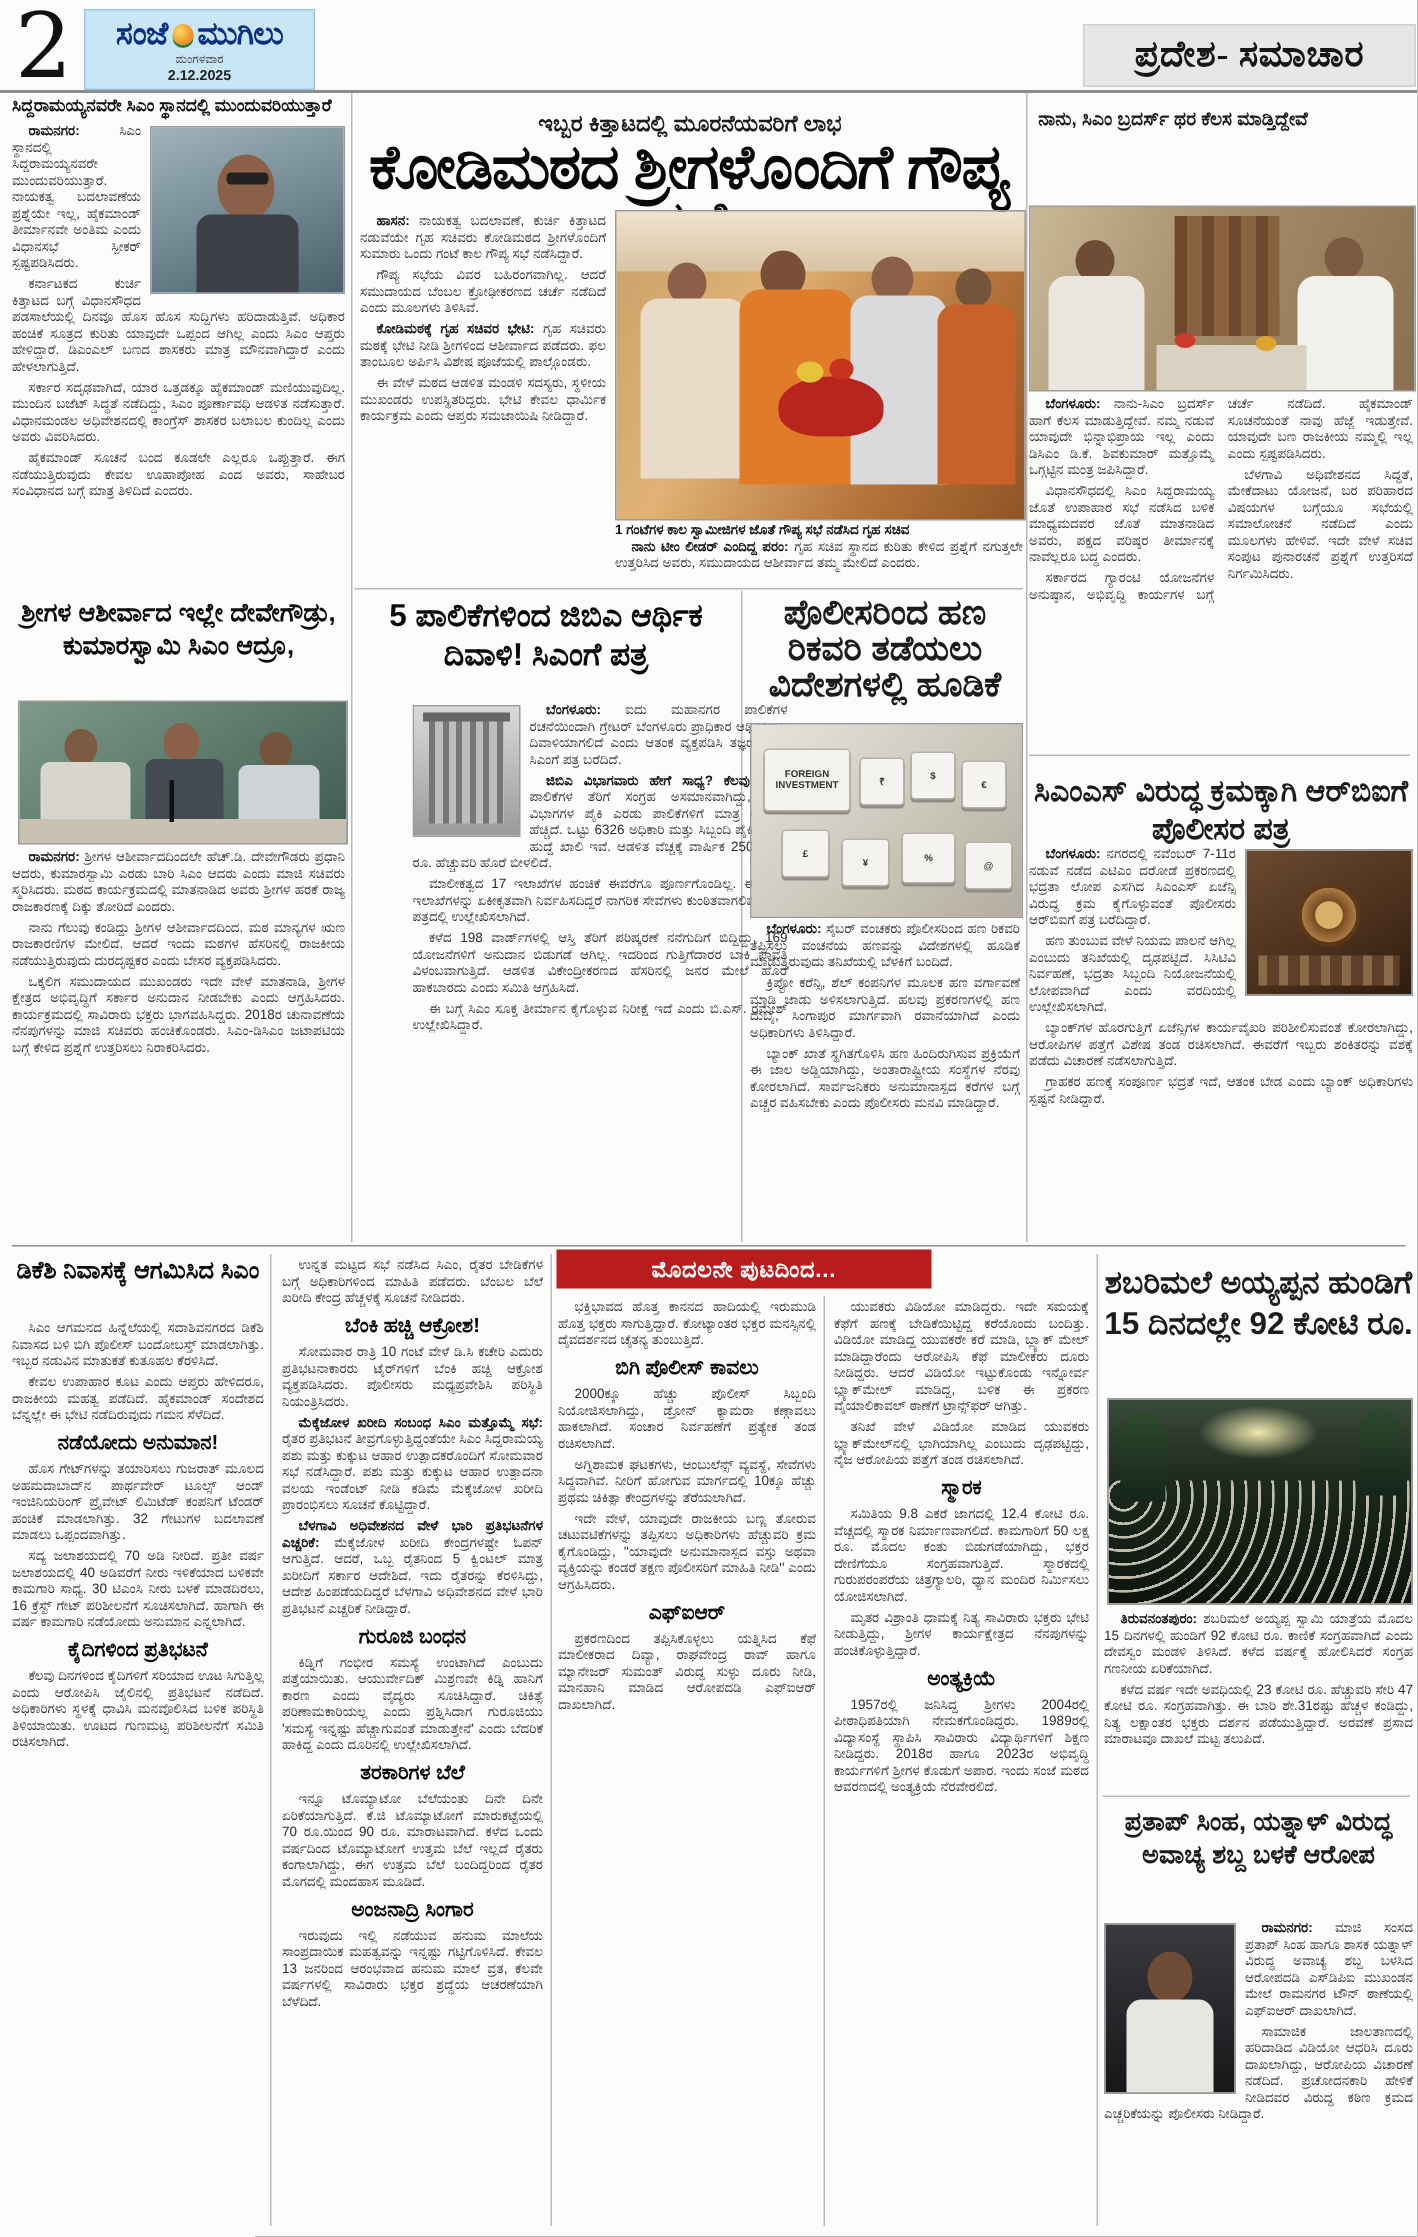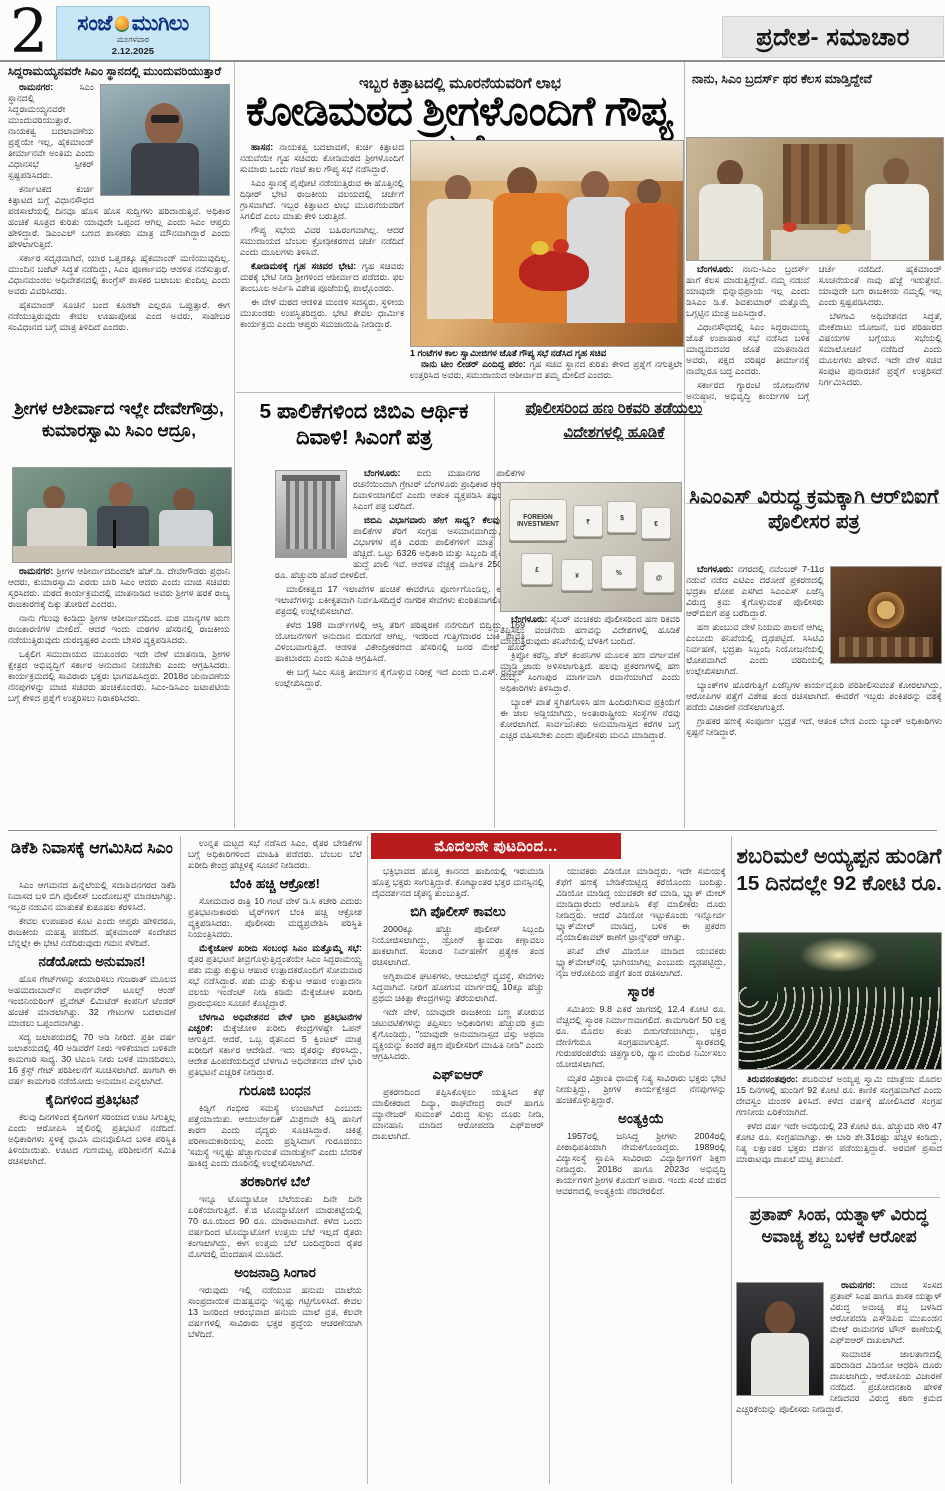--- a/index.html
+++ b/index.html
@@ -11,21 +11,21 @@
   
   .pagenum{font-family:"DejaVu Serif",serif;font-size:60px;font-weight:400;line-height:58px;color:#111;}
   .mastbox{background:#c9e6f6;border:1px solid #9cc7e0;display:flex;flex-direction:column;align-items:center;justify-content:center;}
   .mastline{display:flex;align-items:center;gap:3px;}
   .masttitle{font-size:21px;font-weight:bold;color:#0b2f80;letter-spacing:-0.5px;}
   .mastlogo{width:14px;height:14px;border-radius:50%;background:radial-gradient(circle at 35% 35%,#ffd95e,#f08a24 70%);
             box-shadow:0 2px 0 #2f7d3a;display:inline-block;}
   .mastsub{font-size:8px;color:#333;line-height:10px;text-align:center;}
   .mastdate{font-size:9.5px;font-weight:bold;color:#222;}
   .sectbox{background:#e7e7e5;border:1px solid #cfcfcd;display:flex;align-items:center;justify-content:center;
-           font-size:24px;font-weight:600;color:#161616;letter-spacing:0.5px;}
+           font-size:24px;font-weight:600;color:#161616;letter-spacing:0.5px;font-family:Liberation Serif, serif;}
   
   .kicker{font-weight:bold;text-align:center;}
   .h-main{font-size:41px;font-weight:800;text-align:center;letter-spacing:-1px;line-height:38px;color:#070707;}
   .h-right{font-size:27px;font-weight:800;text-align:center;letter-spacing:-0.5px;line-height:31px;color:#070707;}
   .h-mid{font-size:21px;font-weight:800;text-align:center;line-height:26px;color:#0a0a0a;}
   .h-small{font-size:16px;font-weight:800;text-align:center;line-height:20px;color:#0a0a0a;}
   .h-left2{font-size:17px;font-weight:800;text-align:center;line-height:22px;color:#0a0a0a;}
   
   .flow{overflow:hidden;}
   .flow p.para{margin:0 0 3px 0;font-size:9px;line-height:11px;text-align:justify;text-indent:11px;color:#2b2b2b;}
@@ -101,21 +101,20 @@
         <p class="para">ಒಕ್ಕಲಿಗ ಸಮುದಾಯದ ಮುಖಂಡರು ಇದೇ ವೇಳೆ ಮಾತನಾಡಿ, ಶ್ರೀಗಳ ಕ್ಷೇತ್ರದ ಅಭಿವೃದ್ಧಿಗೆ ಸರ್ಕಾರ ಅನುದಾನ ನೀಡಬೇಕು ಎಂದು ಆಗ್ರಹಿಸಿದರು. ಕಾರ್ಯಕ್ರಮದಲ್ಲಿ ಸಾವಿರಾರು ಭಕ್ತರು ಭಾಗವಹಿಸಿದ್ದರು. 2018ರ ಚುನಾವಣೆಯ ನೆನಪುಗಳನ್ನು ಮಾಜಿ ಸಚಿವರು ಹಂಚಿಕೊಂಡರು. ಸಿಎಂ-ಡಿಸಿಎಂ ಜಟಾಪಟಿಯ ಬಗ್ಗೆ ಕೇಳಿದ ಪ್ರಶ್ನೆಗೆ ಉತ್ತರಿಸಲು ನಿರಾಕರಿಸಿದರು.</p>
       </div>
   </div>
 
   <div class="abs kicker" style="left:240px;top:74px;width:440px;font-size:15px;">ಇಬ್ಬರ ಕಿತ್ತಾಟದಲ್ಲಿ ಮೂರನೆಯವರಿಗೆ ಲಾಭ</div>
   <div class="abs h-main" style="left:236px;top:92px;width:446px;">ಕೋಡಿಮಠದ ಶ್ರೀಗಳೊಂದಿಗೆ ಗೌಪ್ಯ ಸಭೆ</div>
 
   <div class="abs flow" style="left:240px;top:142px;width:164px;height:248px;">
     <div>
         <p class="para"><b>ಹಾಸನ: </b>ನಾಯಕತ್ವ ಬದಲಾವಣೆ, ಕುರ್ಚಿ ಕಿತ್ತಾಟದ ನಡುವೆಯೇ ಗೃಹ ಸಚಿವರು ಕೋಡಿಮಠದ ಶ್ರೀಗಳೊಂದಿಗೆ ಸುಮಾರು ಒಂದು ಗಂಟೆ ಕಾಲ ಗೌಪ್ಯ ಸಭೆ ನಡೆಸಿದ್ದಾರೆ.</p>
-        <p class="para">ಸಿಎಂ ಸ್ಥಾನಕ್ಕೆ ಪೈಪೋಟಿ ನಡೆಯುತ್ತಿರುವ ಈ ಹೊತ್ತಿನಲ್ಲಿ ದಿಢೀರ್ ಭೇಟಿ ರಾಜಕೀಯ ವಲಯದಲ್ಲಿ ಚರ್ಚೆಗೆ ಗ್ರಾಸವಾಗಿದೆ. ಇಬ್ಬರ ಕಿತ್ತಾಟದ ಲಾಭ ಮೂರನೆಯವರಿಗೆ ಸಿಗಲಿದೆ ಎಂಬ ಮಾತು ಕೇಳಿ ಬರುತ್ತಿದೆ.</p>
         <p class="para">ಗೌಪ್ಯ ಸಭೆಯ ವಿವರ ಬಹಿರಂಗವಾಗಿಲ್ಲ. ಆದರೆ ಸಮುದಾಯದ ಬೆಂಬಲ ಕ್ರೋಢೀಕರಣದ ಚರ್ಚೆ ನಡೆದಿದೆ ಎಂದು ಮೂಲಗಳು ತಿಳಿಸಿವೆ.</p>
         <p class="para"><b>ಕೋಡಿಮಠಕ್ಕೆ ಗೃಹ ಸಚಿವರ ಭೇಟಿ: </b>ಗೃಹ ಸಚಿವರು ಮಠಕ್ಕೆ ಭೇಟಿ ನೀಡಿ ಶ್ರೀಗಳಿಂದ ಆಶೀರ್ವಾದ ಪಡೆದರು. ಫಲ ತಾಂಬೂಲ ಅರ್ಪಿಸಿ ವಿಶೇಷ ಪೂಜೆಯಲ್ಲಿ ಪಾಲ್ಗೊಂಡರು.</p>
         <p class="para">ಈ ವೇಳೆ ಮಠದ ಆಡಳಿತ ಮಂಡಳಿ ಸದಸ್ಯರು, ಸ್ಥಳೀಯ ಮುಖಂಡರು ಉಪಸ್ಥಿತರಿದ್ದರು. ಭೇಟಿ ಕೇವಲ ಧಾರ್ಮಿಕ ಕಾರ್ಯಕ್ರಮ ಎಂದು ಆಪ್ತರು ಸಮಜಾಯಿಷಿ ನೀಡಿದ್ದಾರೆ.</p>
       </div>
   </div>
 
   <div class="ph" style="left:410px;top:140px;width:272px;height:205px;background:linear-gradient(120deg,#caa06a,#e0b275 35%,#b5743a 70%,#8f5526);">
     <div class="abs" style="left:0;top:0;width:272px;height:40px;background:linear-gradient(#efe3cf,#d9c4a2);"></div>
     <div class="head" style="left:34px;top:34px;width:26px;height:28px;background:#8a6048;"></div>
     <div class="head" style="left:96px;top:26px;width:30px;height:32px;background:#7a4f38;"></div>
@@ -144,21 +143,21 @@
     </div>
     <div>
         <p class="para"><b>ಬೆಂಗಳೂರು: </b>ಐದು ಮಹಾನಗರ ಪಾಲಿಕೆಗಳ ರಚನೆಯಿಂದಾಗಿ ಗ್ರೇಟರ್ ಬೆಂಗಳೂರು ಪ್ರಾಧಿಕಾರ ಆರ್ಥಿಕವಾಗಿ ದಿವಾಳಿಯಾಗಲಿದೆ ಎಂದು ಆತಂಕ ವ್ಯಕ್ತಪಡಿಸಿ ತಜ್ಞರ ಸಮಿತಿ ಸಿಎಂಗೆ ಪತ್ರ ಬರೆದಿದೆ.</p>
         <p class="para"><b>ಜಿಬಿಎ ವಿಭಾಗವಾರು ಹೇಗೆ ಸಾಧ್ಯ? ಕೆಲವು ಅಂಶ: </b>ಪಾಲಿಕೆಗಳ ತೆರಿಗೆ ಸಂಗ್ರಹ ಅಸಮಾನವಾಗಿದ್ದು, ಐದು ವಿಭಾಗಗಳ ಪೈಕಿ ಎರಡು ಪಾಲಿಕೆಗಳಿಗೆ ಮಾತ್ರ ಆದಾಯ ಹೆಚ್ಚಿದೆ. ಒಟ್ಟು 6326 ಅಧಿಕಾರಿ ಮತ್ತು ಸಿಬ್ಬಂದಿ ಪೈಕಿ 2818 ಹುದ್ದೆ ಖಾಲಿ ಇವೆ. ಆಡಳಿತ ವೆಚ್ಚಕ್ಕೆ ವಾರ್ಷಿಕ 250 ಕೋಟಿ ರೂ. ಹೆಚ್ಚುವರಿ ಹೊರೆ ಬೀಳಲಿದೆ.</p>
         <p class="para">ಮಾಲೀಕತ್ವದ 17 ಇಲಾಖೆಗಳ ಹಂಚಿಕೆ ಈವರೆಗೂ ಪೂರ್ಣಗೊಂಡಿಲ್ಲ. ಈ ಎಲ್ಲಾ ಇಲಾಖೆಗಳನ್ನು ಏಕೀಕೃತವಾಗಿ ನಿರ್ವಹಿಸದಿದ್ದರೆ ನಾಗರಿಕ ಸೇವೆಗಳು ಕುಂಠಿತವಾಗಲಿವೆ ಎಂದು ಪತ್ರದಲ್ಲಿ ಉಲ್ಲೇಖಿಸಲಾಗಿದೆ.</p>
         <p class="para">ಕಳೆದ 198 ವಾರ್ಡ್‌ಗಳಲ್ಲಿ ಆಸ್ತಿ ತೆರಿಗೆ ಪರಿಷ್ಕರಣೆ ನನೆಗುದಿಗೆ ಬಿದ್ದಿದ್ದು, 169 ಯೋಜನೆಗಳಿಗೆ ಅನುದಾನ ಬಿಡುಗಡೆ ಆಗಿಲ್ಲ. ಇದರಿಂದ ಗುತ್ತಿಗೆದಾರರ ಬಾಕಿ ಪಾವತಿ ವಿಳಂಬವಾಗುತ್ತಿದೆ. ಆಡಳಿತ ವಿಕೇಂದ್ರೀಕರಣದ ಹೆಸರಿನಲ್ಲಿ ಜನರ ಮೇಲೆ ಹೊರೆ ಹಾಕಬಾರದು ಎಂದು ಸಮಿತಿ ಆಗ್ರಹಿಸಿದೆ.</p>
         <p class="para">ಈ ಬಗ್ಗೆ ಸಿಎಂ ಸೂಕ್ತ ತೀರ್ಮಾನ ಕೈಗೊಳ್ಳುವ ನಿರೀಕ್ಷೆ ಇದೆ ಎಂದು ಬಿ.ಎಸ್. ರಮೇಶ್ ಉಲ್ಲೇಖಿಸಿದ್ದಾರೆ.</p>
       </div>
   </div>
 
-  <div class="abs" style="left:524px;top:396px;width:180px;font-size:15px;font-weight:800;text-align:center;line-height:24px;text-decoration:underline;">ಪೊಲೀಸರಿಂದ ಹಣ ರಿಕವರಿ ತಡೆಯಲು ವಿದೇಶಗಳಲ್ಲಿ ಹೂಡಿಕೆ</div>
+  <div class="abs" style="left:500px;top:396px;width:180px;font-size:23px;font-weight:800;text-align:center;line-height:24px;">ಪೊಲೀಸರಿಂದ ಹಣ ರಿಕವರಿ ತಡೆಯಲು ವಿದೇಶಗಳಲ್ಲಿ ಹೂಡಿಕೆ</div>
   <div class="ph" style="left:500px;top:482px;width:180px;height:128px;background:linear-gradient(135deg,#e8e4da,#c9c4b8 60%,#b3aca0);">
     <div class="keyboard-key" style="left:8px;top:16px;width:56px;height:40px;">
         <span>FOREIGN INVESTMENT</span>
       </div>
     <div class="keyboard-key" style="left:72px;top:22px;width:28px;height:30px;">₹</div>
     <div class="keyboard-key" style="left:106px;top:18px;width:28px;height:30px;">$</div>
     <div class="keyboard-key" style="left:140px;top:24px;width:28px;height:30px;">€</div>
     <div class="keyboard-key" style="left:20px;top:70px;width:30px;height:30px;">£</div>
     <div class="keyboard-key" style="left:60px;top:76px;width:30px;height:30px;">¥</div>
     <div class="keyboard-key" style="left:100px;top:72px;width:34px;height:32px;">%</div>
@@ -185,21 +184,21 @@
   </div>
   <div class="abs flow" style="left:686px;top:264px;width:256px;height:236px;column-count:2;column-gap:9px;">
     <div>
         <p class="para"><b>ಬೆಂಗಳೂರು: </b>ನಾನು-ಸಿಎಂ ಬ್ರದರ್ಸ್ ಹಾಗೆ ಕೆಲಸ ಮಾಡುತ್ತಿದ್ದೇವೆ. ನಮ್ಮ ನಡುವೆ ಯಾವುದೇ ಭಿನ್ನಾಭಿಪ್ರಾಯ ಇಲ್ಲ ಎಂದು ಡಿಸಿಎಂ ಡಿ.ಕೆ. ಶಿವಕುಮಾರ್ ಮತ್ತೊಮ್ಮೆ ಒಗ್ಗಟ್ಟಿನ ಮಂತ್ರ ಜಪಿಸಿದ್ದಾರೆ.</p>
         <p class="para">ವಿಧಾನಸೌಧದಲ್ಲಿ ಸಿಎಂ ಸಿದ್ದರಾಮಯ್ಯ ಜೊತೆ ಉಪಾಹಾರ ಸಭೆ ನಡೆಸಿದ ಬಳಿಕ ಮಾಧ್ಯಮದವರ ಜೊತೆ ಮಾತನಾಡಿದ ಅವರು, ಪಕ್ಷದ ವರಿಷ್ಠರ ತೀರ್ಮಾನಕ್ಕೆ ನಾವೆಲ್ಲರೂ ಬದ್ಧ ಎಂದರು.</p>
         <p class="para">ಸರ್ಕಾರದ ಗ್ಯಾರಂಟಿ ಯೋಜನೆಗಳ ಅನುಷ್ಠಾನ, ಅಭಿವೃದ್ಧಿ ಕಾರ್ಯಗಳ ಬಗ್ಗೆ ಚರ್ಚೆ ನಡೆದಿದೆ. ಹೈಕಮಾಂಡ್ ಸೂಚನೆಯಂತೆ ನಾವು ಹೆಜ್ಜೆ ಇಡುತ್ತೇವೆ. ಯಾವುದೇ ಬಣ ರಾಜಕೀಯ ನಮ್ಮಲ್ಲಿ ಇಲ್ಲ ಎಂದು ಸ್ಪಷ್ಟಪಡಿಸಿದರು.</p>
         <p class="para">ಬೆಳಗಾವಿ ಅಧಿವೇಶನದ ಸಿದ್ಧತೆ, ಮೇಕೆದಾಟು ಯೋಜನೆ, ಬರ ಪರಿಹಾರದ ವಿಷಯಗಳ ಬಗ್ಗೆಯೂ ಸಭೆಯಲ್ಲಿ ಸಮಾಲೋಚನೆ ನಡೆದಿದೆ ಎಂದು ಮೂಲಗಳು ಹೇಳಿವೆ. ಇದೇ ವೇಳೆ ಸಚಿವ ಸಂಪುಟ ಪುನಾರಚನೆ ಪ್ರಶ್ನೆಗೆ ಉತ್ತರಿಸದೆ ನಿರ್ಗಮಿಸಿದರು.</p>
       </div>
   </div>
 
-  <div class="abs" style="left:686px;top:484px;width:256px;font-size:20px;font-weight:800;text-align:center;line-height:25px;">ಸಿಎಂಎಸ್ ವಿರುದ್ಧ ಕ್ರಮಕ್ಕಾಗಿ ಆರ್‌ಬಿಐಗೆ ಪೊಲೀಸರ ಪತ್ರ</div>
+  <div class="abs" style="left:686px;top:516px;width:256px;font-size:20px;font-weight:800;text-align:center;line-height:25px;">ಸಿಎಂಎಸ್ ವಿರುದ್ಧ ಕ್ರಮಕ್ಕಾಗಿ ಆರ್‌ಬಿಐಗೆ ಪೊಲೀಸರ ಪತ್ರ</div>
   <div class="abs flow" style="left:686px;top:564px;width:256px;height:264px;">
     <div class="ph" style="position:relative;float:right;width:110px;height:96px;margin:2px 0 3px 6px;background:linear-gradient(150deg,#6b4a30,#4a2f1c 60%,#2e1c10);">
       <div class="emblem" style="left:34px;top:22px;width:42px;height:42px;"></div>
       <div class="abs" style="left:8px;top:70px;width:94px;height:20px;background:repeating-linear-gradient(90deg,#8a6a48 0 6px,#5d4027 6px 14px);"></div>
     </div>
     <div>
         <p class="para"><b>ಬೆಂಗಳೂರು: </b>ನಗರದಲ್ಲಿ ನವೆಂಬರ್ 7-11ರ ನಡುವೆ ನಡೆದ ಎಟಿಎಂ ದರೋಡೆ ಪ್ರಕರಣದಲ್ಲಿ ಭದ್ರತಾ ಲೋಪ ಎಸಗಿದ ಸಿಎಂಎಸ್ ಏಜೆನ್ಸಿ ವಿರುದ್ಧ ಕ್ರಮ ಕೈಗೊಳ್ಳುವಂತೆ ಪೊಲೀಸರು ಆರ್‌ಬಿಐಗೆ ಪತ್ರ ಬರೆದಿದ್ದಾರೆ.</p>
         <p class="para">ಹಣ ತುಂಬುವ ವೇಳೆ ನಿಯಮ ಪಾಲನೆ ಆಗಿಲ್ಲ ಎಂಬುದು ತನಿಖೆಯಲ್ಲಿ ದೃಢಪಟ್ಟಿದೆ. ಸಿಸಿಟಿವಿ ನಿರ್ವಹಣೆ, ಭದ್ರತಾ ಸಿಬ್ಬಂದಿ ನಿಯೋಜನೆಯಲ್ಲಿ ಲೋಪವಾಗಿದೆ ಎಂದು ವರದಿಯಲ್ಲಿ ಉಲ್ಲೇಖಿಸಲಾಗಿದೆ.</p>
         <p class="para">ಬ್ಯಾಂಕ್‌ಗಳ ಹೊರಗುತ್ತಿಗೆ ಏಜೆನ್ಸಿಗಳ ಕಾರ್ಯವೈಖರಿ ಪರಿಶೀಲಿಸುವಂತೆ ಕೋರಲಾಗಿದ್ದು, ಆರೋಪಿಗಳ ಪತ್ತೆಗೆ ವಿಶೇಷ ತಂಡ ರಚಿಸಲಾಗಿದೆ. ಈವರೆಗೆ ಇಬ್ಬರು ಶಂಕಿತರನ್ನು ವಶಕ್ಕೆ ಪಡೆದು ವಿಚಾರಣೆ ನಡೆಸಲಾಗುತ್ತಿದೆ.</p>
         <p class="para">ಗ್ರಾಹಕರ ಹಣಕ್ಕೆ ಸಂಪೂರ್ಣ ಭದ್ರತೆ ಇದೆ, ಆತಂಕ ಬೇಡ ಎಂದು ಬ್ಯಾಂಕ್ ಅಧಿಕಾರಿಗಳು ಸ್ಪಷ್ಟನೆ ನೀಡಿದ್ದಾರೆ.</p>

